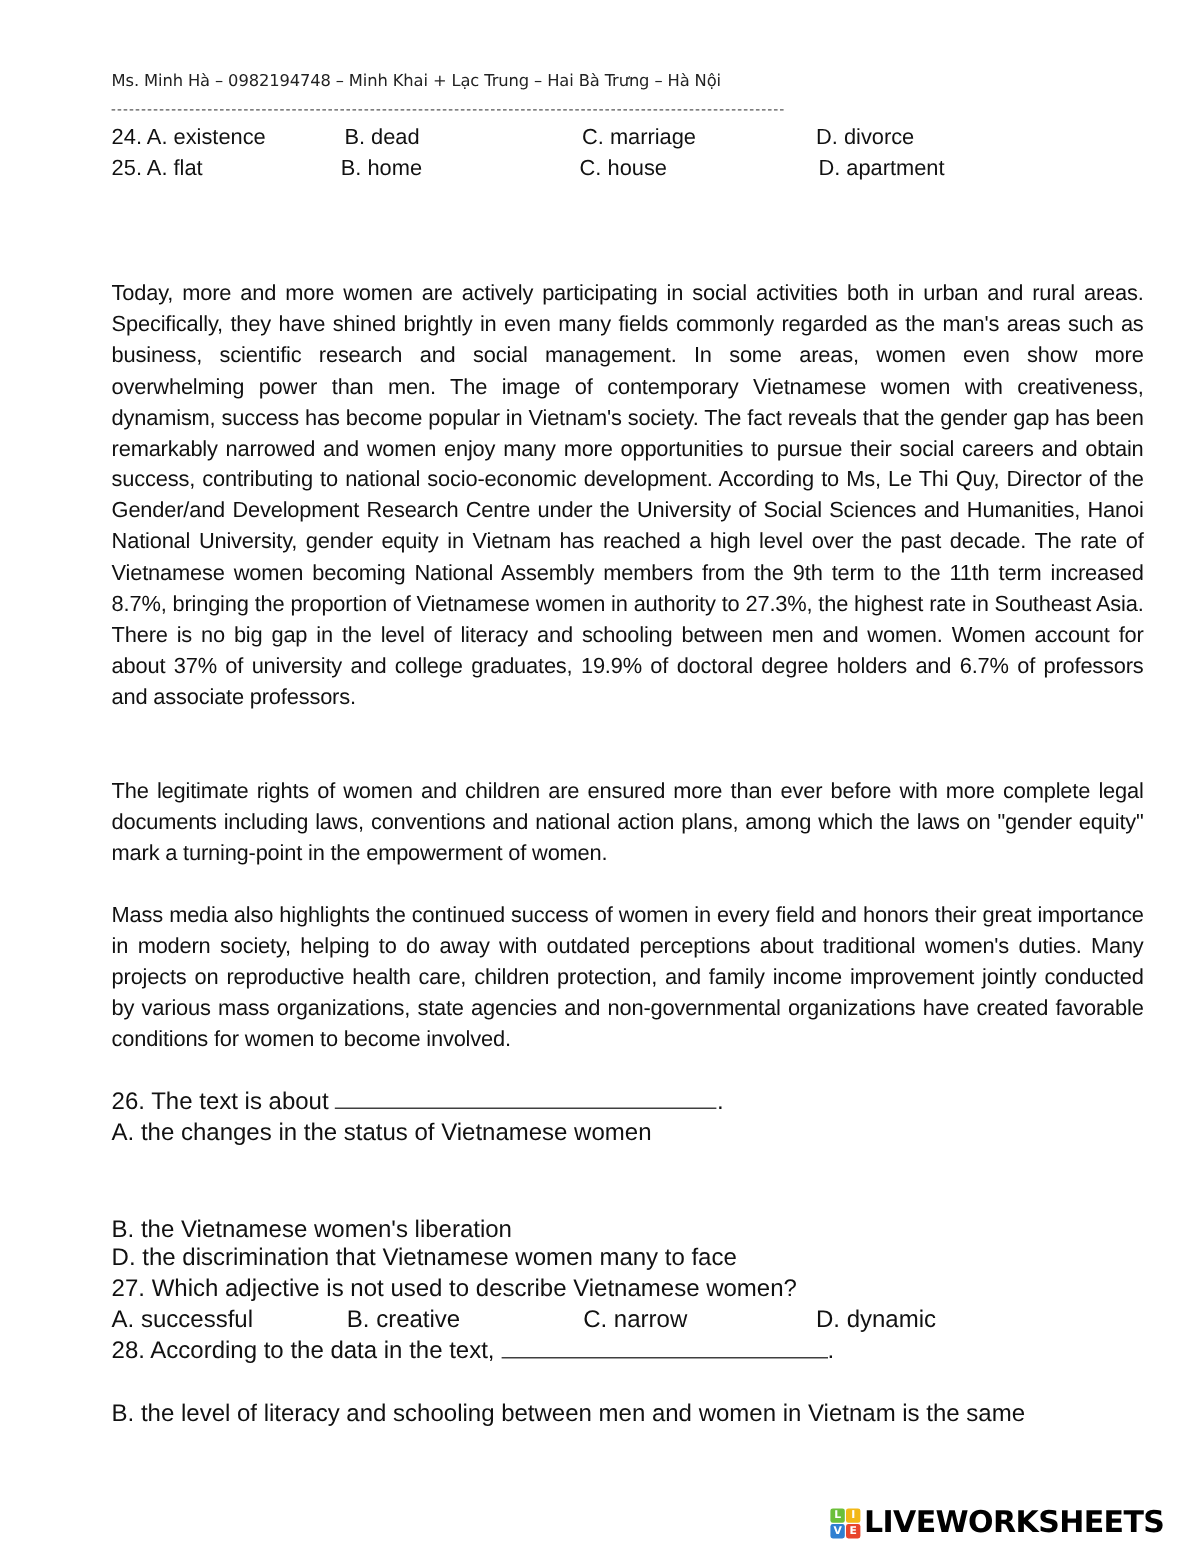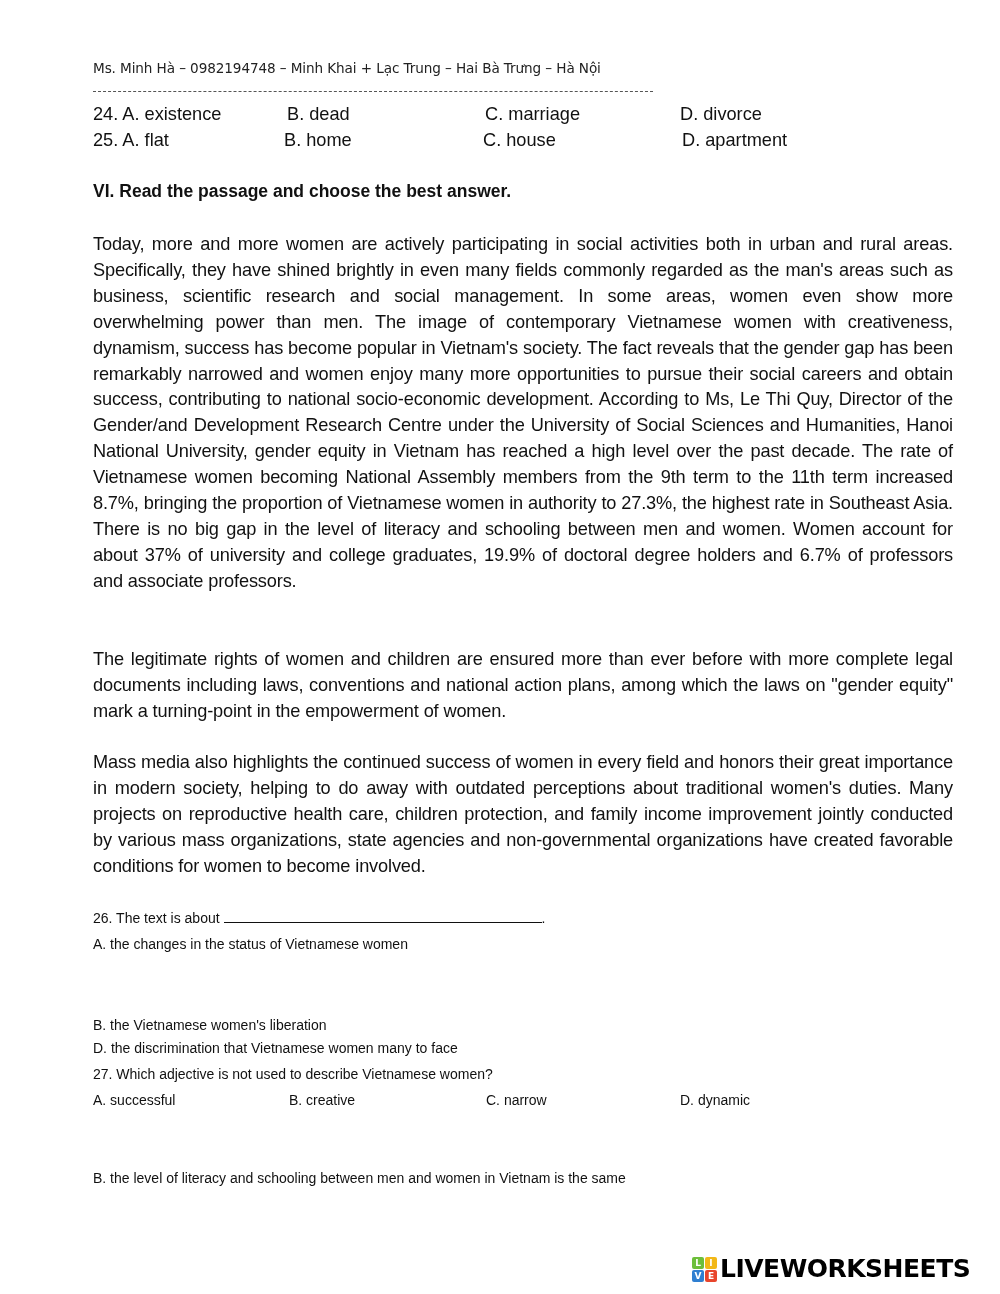--- a/index.html
+++ b/index.html
@@ -23,21 +23,21 @@
     }
     .row span { position: absolute; top: 0; white-space: nowrap; }
     .heading {
       position: absolute; left: 93px; top: 181px; font-weight: bold; font-size: 17.5px; white-space: nowrap;
     }
     .para {
       position: absolute; left: 93px; width: 860px; font-size: 18.2px; line-height: 25.9px;
       text-align: justify; text-align-last: left; letter-spacing: -0.15px;
     }
     .q {
-      position: absolute; left: 93px; font-size: 14px; line-height: 24px; white-space: nowrap;
+      position: absolute; left: 93px; font-size: 20px; line-height: 24px; white-space: nowrap;
     }
     .blank { display: inline-block; border-bottom: 1px solid #111; height: 16px; vertical-align: baseline; }
     .logo {
       position: absolute; left: 692px; top: 1254px; height: 30px; display: flex; align-items: center;
     }
     .logo-grid {
       display: grid; grid-template-columns: 12px 12px; grid-template-rows: 12px 12px; gap: 1px; margin-right: 3px;
     }
     .logo-grid span {
       display: flex; align-items: center; justify-content: center;
@@ -63,21 +63,20 @@
     <span style="left:392px">C. marriage</span>
     <span style="left:587px">D. divorce</span>
   </div>
   <div class="row" style="top:128px">
     <span style="left:0"><span style="position:static">25.</span> <span style="position:static">A. flat</span></span>
     <span style="left:191px">B. home</span>
     <span style="left:390px">C. house</span>
     <span style="left:589px">D. apartment</span>
   </div>
 
-  <div class="heading">VI.  Read the passage and choose the best answer.</div>
 
   <div class="para" style="top:232px">Today, more and more women are actively participating in social activities both in urban and rural areas. Specifically, they have shined brightly in even many fields commonly regarded as the man's areas such as business, scientific research and social management. In some areas, women even show more overwhelming power than men. The image of contemporary Vietnamese women with creativeness, dynamism, success has become popular in Vietnam's society. The fact reveals that the gender gap has been remarkably narrowed and women enjoy many more opportunities to pursue their social careers and obtain success, contributing to national socio-economic development. According to Ms, Le Thi Quy, Director of the Gender/and Development Research Centre under the University of Social Sciences and Humanities, Hanoi National University, gender equity in Vietnam has reached a high level over the past decade. The rate of Vietnamese women becoming National Assembly members from the 9th term to the 11th term increased 8.7%, bringing the proportion of Vietnamese women in authority to 27.3%, the highest rate in Southeast Asia. There is no big gap in the level of literacy and schooling between men and women. Women account for about 37% of university and college graduates, 19.9% of doctoral degree holders and 6.7% of professors and associate professors.</div>
   <div class="para" style="top:647px">The legitimate rights of women and children are ensured more than ever before with more complete legal documents including laws, conventions and national action plans, among which the laws on "gender equity" mark a turning-point in the empowerment of women.</div>
   <div class="para" style="top:750px">Mass media also highlights the continued success of women in every field and honors their great importance in modern society, helping to do away with outdated perceptions about traditional women's duties. Many projects on reproductive health care, children protection, and family income improvement jointly conducted by various mass organizations, state agencies and non-governmental organizations have created favorable conditions for women to become involved.</div>
 
   <div class="q" style="top:906px">
     <span>26. The text is about</span>
     <span class="blank" style="width:318px"></span><span>.</span>
   </div>
   <div class="q" style="top:932px">A. the changes in the status of Vietnamese women</div>
@@ -85,20 +84,24 @@
   <div class="q" style="top:1036px">D. the discrimination that Vietnamese women many to face</div>
 
   <div class="q" style="top:1062px">27. Which adjective is not used to describe Vietnamese women?</div>
   <div class="q" style="top:1088px; width:700px">
     <span style="position:absolute; left:0">A. successful</span>
     <span style="position:absolute; left:196px">B. creative</span>
     <span style="position:absolute; left:393px">C. narrow</span>
     <span style="position:absolute; left:587px">D. dynamic</span>
   </div>
 
+  <div class="q" style="top:1114px">
+    <span>28. According to the data in the text,</span>
+    <span class="blank" style="width:272px"></span><span>.</span>
+  </div>
   <div class="q" style="top:1166px">B. the level of literacy and schooling between men and women in Vietnam is the same</div>
 
   <div class="logo">
     <div class="logo-grid">
       <span id="lg0" style="background: rgb(108, 191, 58);">L</span>
       <span id="lg1" style="background: rgb(242, 184, 23);">I</span>
       <span id="lg2" style="background: rgb(47, 127, 209);">V</span>
       <span id="lg3" style="background: rgb(232, 69, 44);">E</span>
     </div>
     <span class="logo-text" id="logo-text" style="color: #000000;">LIVEWORKSHEETS</span>

